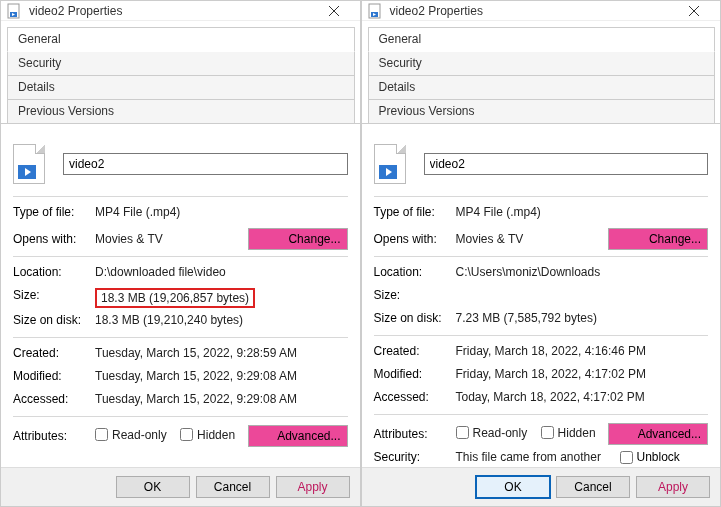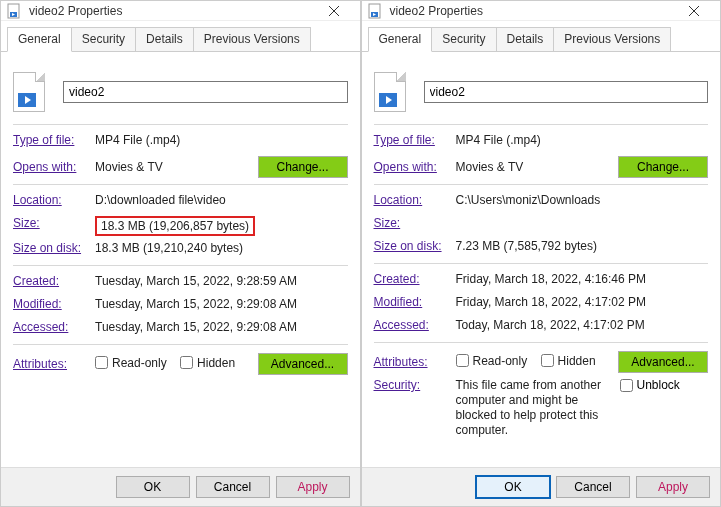--- a/index.html
+++ b/index.html
@@ -41,20 +41,21 @@
     width: 40px; height: 24px;
     display: flex; align-items: center; justify-content: center;
     color: #333;
     cursor: pointer;
   }
   .tabs {
     display: flex;
     padding: 6px 6px 0 6px;
     border-bottom: 1px solid #ccc;
     gap: 0;
+    flex-direction: column;
   }
   .tab {
     padding: 4px 10px 5px 10px;
     border: 1px solid #ccc;
     border-bottom: none;
     background: #f5f5f5;
     color: #333;
     position: relative;
     margin-right: -1px;
     cursor: pointer;
@@ -115,34 +116,34 @@
   }
   .hr { border-top:1px solid #d8d8d8; margin: 6px 0 8px 0; }
   .row {
     display: flex;
     align-items: flex-start;
     margin: 5px 0;
     min-height: 18px;
   }
   .row .lbl {
     width: 82px;
-    color: #4c1d95;
+    color: #000000;
     flex-shrink:0;
-    text-decoration:underline;
   }
   .row .val {
     flex: 1;
     color: #222;
   }
   .changebtn, .advbtn {
-    width: 90px; height: 22px;
+    width: 100px; height: 22px;
     border:1px solid #adadad;
-    background:#84cc16;
+    background:#ec4899;
     font:inherit;
     cursor:pointer;
+    text-align:right;
   }
   .highlight {
     border:2px solid #d22;
     padding: 1px 4px;
     display:inline-block;
   }
   .chk {
     display:inline-flex; align-items:center;
     margin-right:10px;
   }

